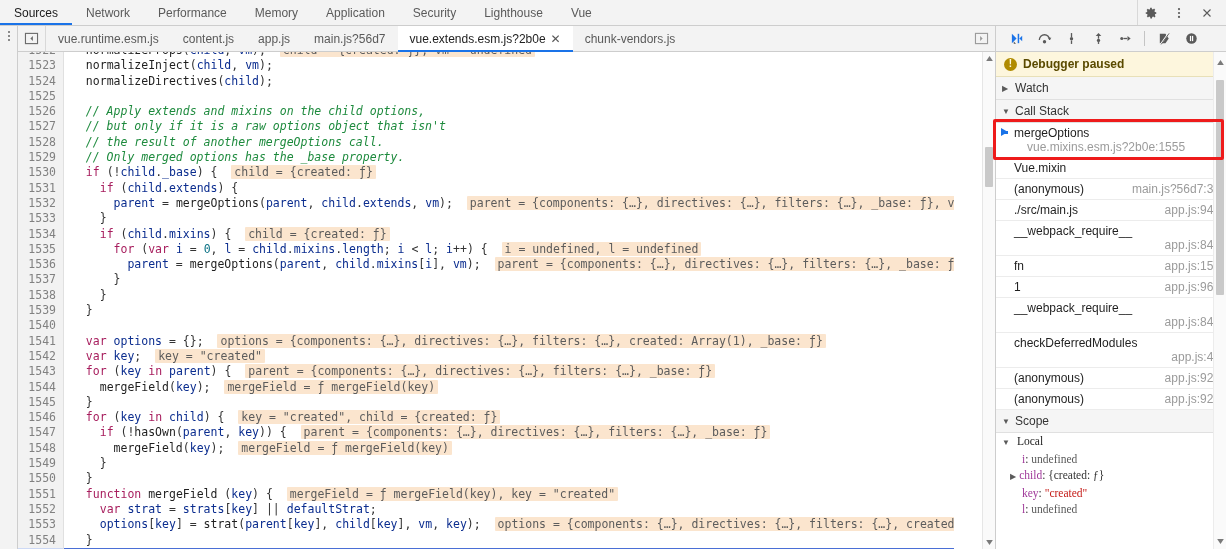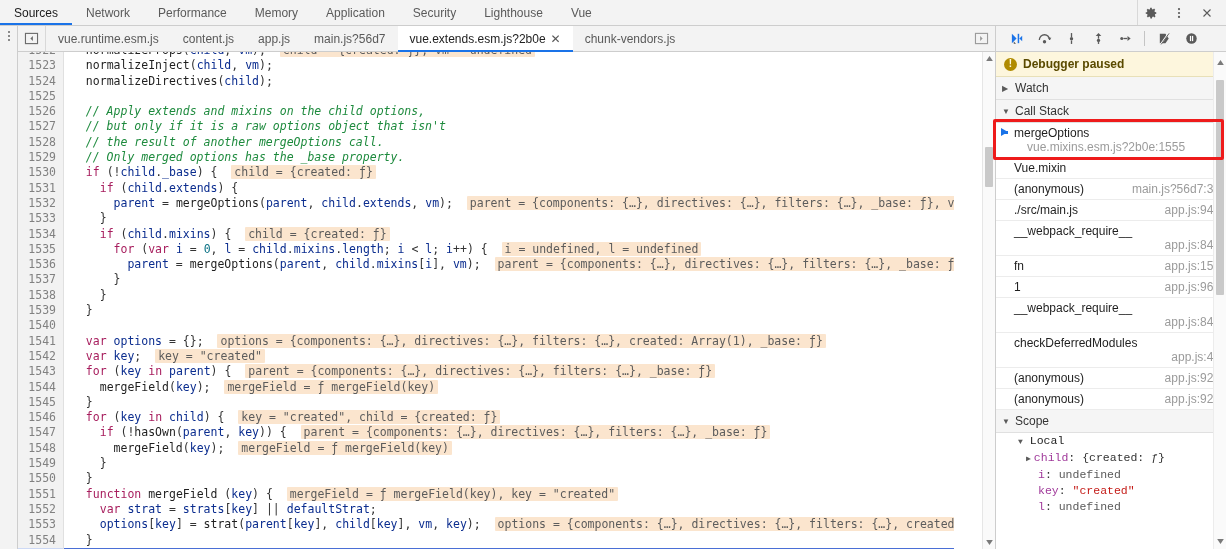--- a/index.html
+++ b/index.html
@@ -236,21 +236,21 @@
     width: 0; height: 0;
     border-top: 4px solid transparent;
     border-bottom: 4px solid transparent;
     border-left: 7px solid #1a73e8;
   }
   .frame .marker::before {
     content: ""; position: absolute; left: -5px; top: -1.5px;
     width: 5px; height: 3px; background: #1a73e8;
   }
 
-  .scope-body { font-family: Liberation Mono, monospace; font-size: 11.5px; line-height: 16px; margin-left: 16px; }
+  .scope-body { font-family: Liberation Serif, serif; font-size: 11.5px; line-height: 16px; }
   .scope-row { padding-left: 6px; white-space: nowrap; }
   .scope-row.indent1 { padding-left: 14px; }
   .scope-row .tri-s { color: #5a5a5a; font-size: 8px; margin-right: 3px; }
   .sk { color: #a0399a; }          
   .sv-undef { color: #5a5a5a; }
   .sv-str { color: #c41a16; }
   .sv-obj { color: #333; }
   .scope-local-label { color: #222; padding-left: 4px; }
 
   
@@ -518,22 +518,22 @@
         <div class="section-head">
           <span class="tri">▼</span>
           <span>Scope</span>
         </div>
 
         <div class="scope-body">
           <div class="scope-row">
             <span class="tri-s">▼</span><span class="scope-local-label">Local</span>
           </div>
           <div id="scope-host">
+              <div class="scope-row indent1"><span class="tri-s" style="display: inline-block; width: 9px;"></span><span class="sk">i</span><span>: </span><span class="sv-undef">undefined</span></div>
               <div class="scope-row indent1"><span class="tri-s">▶</span><span class="sk">child</span><span>: </span><span class="sv-obj">{created: ƒ}</span></div>
-              <div class="scope-row indent1"><span class="tri-s" style="display: inline-block; width: 9px;"></span><span class="sk">i</span><span>: </span><span class="sv-undef">undefined</span></div>
               <div class="scope-row indent1"><span class="tri-s" style="display: inline-block; width: 9px;"></span><span class="sk">key</span><span>: </span><span class="sv-str">"created"</span></div>
               <div class="scope-row indent1"><span class="tri-s" style="display: inline-block; width: 9px;"></span><span class="sk">l</span><span>: </span><span class="sv-undef">undefined</span></div>
             </div>
         </div>
       </div>
 
       <div class="dbg-vscroll">
         <div class="arrow-up">
           <svg width="7" height="5" viewBox="0 0 8 6">
               <path d="M4 0l4 6H0z" fill="#7a7a7a"></path>

